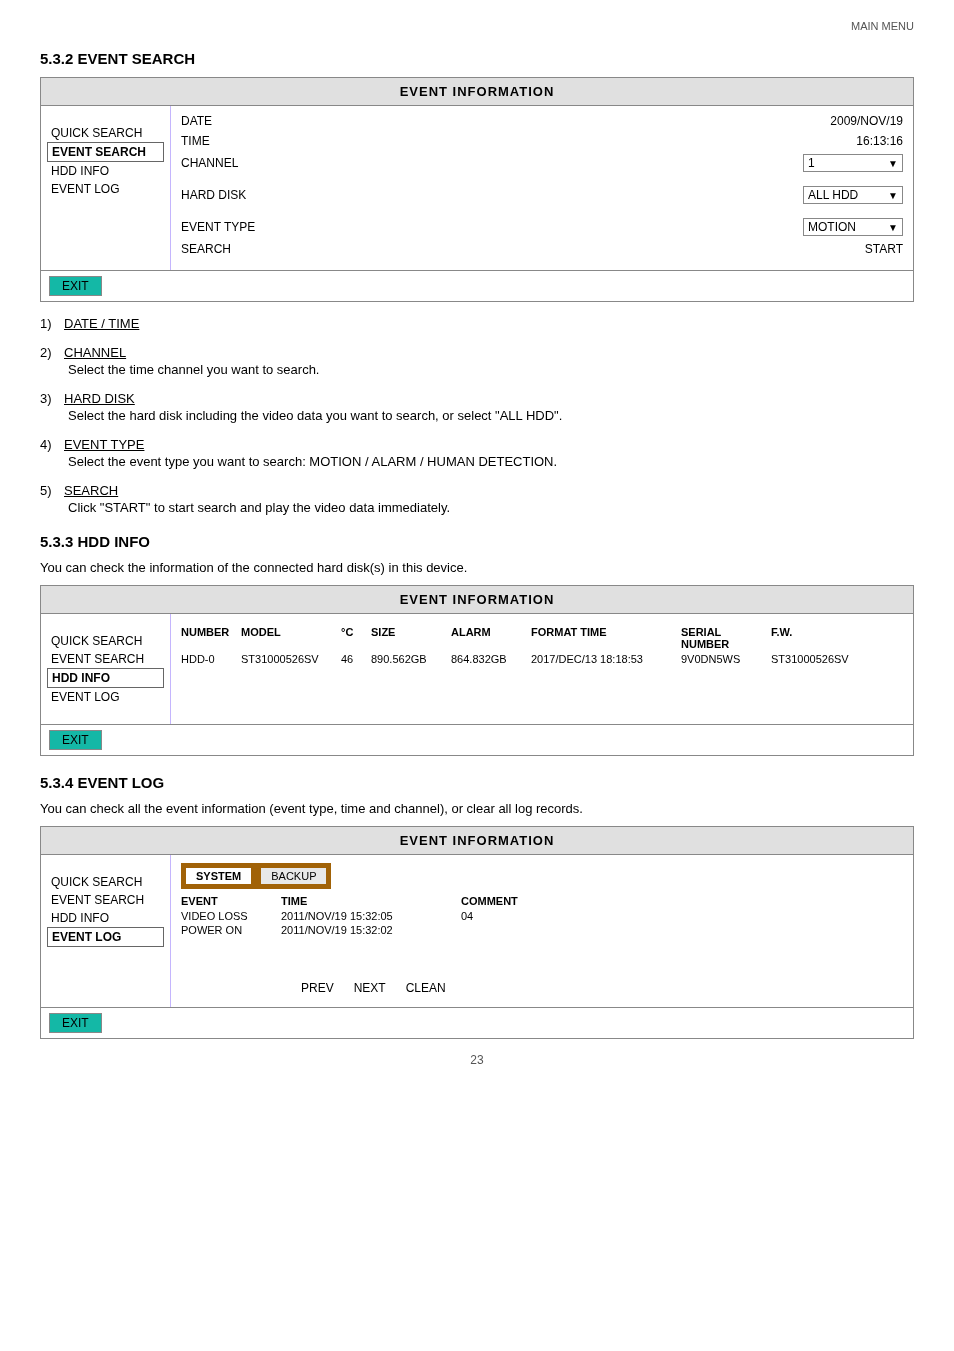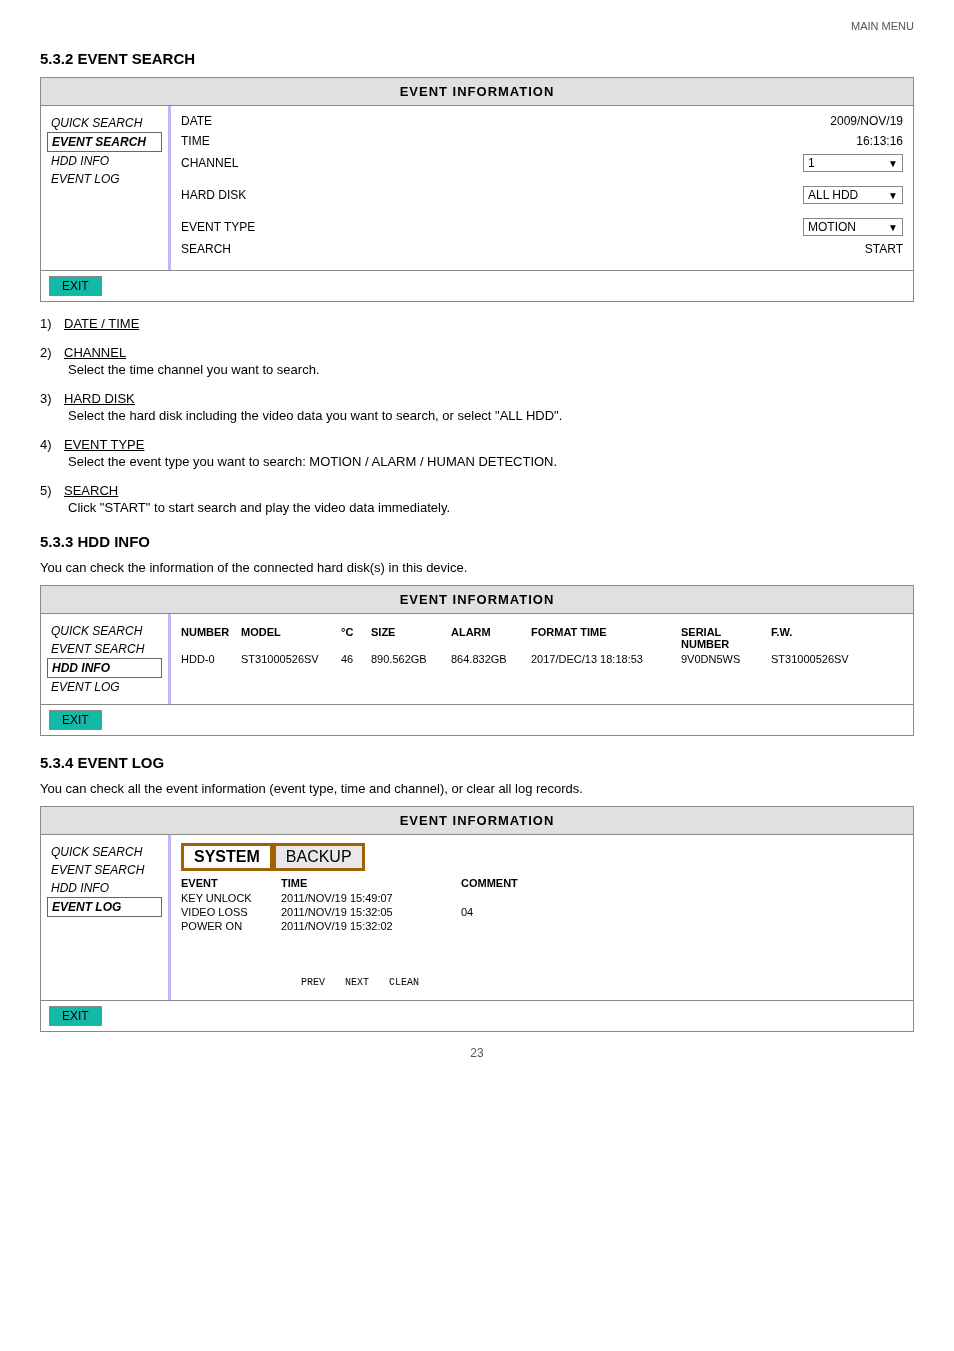--- a/index.html
+++ b/index.html
@@ -85,23 +85,23 @@
     .col-free { width: 80px; }
     .col-format { width: 150px; }
     .col-serial { width: 90px; }
     .col-fw { width: 100px; }
     
     .log-tabs {
       display: flex;
       margin-bottom: 4px;
     }
     .log-tab {
-      border: 3px solid #a16207;
+      border: 5px solid #a16207;
       padding: 2px 10px;
-      font-size: 16px;
+      font-size: 11px;
       cursor: pointer;
       background: #e8e8e8;
     }
     .log-tab.active {
       background: #fff;
       font-weight: bold;
     }
     .log-header-row {
       display: flex;
       font-size: 11px;
@@ -116,46 +116,44 @@
     .col-event { width: 100px; }
     .col-time { width: 180px; }
     .col-comment { width: 80px; }
     .log-footer {
       display: flex;
       align-items: center;
       gap: 20px;
       padding: 4px 0;
     }
     .log-footer-btn {
-      font-size: 10px;
+      font-size: 12px;
       cursor: pointer;
-      font-family: Liberation Mono, monospace;
     }
     .table-wrapper {
       border: 1px solid #888;
       width: 100%;
       margin-bottom: 14px;
     }
     .table-header-row {
       background: #e0e0e0;
       text-align: center;
       font-weight: bold;
       font-size: 13px;
       padding: 6px;
       border-bottom: 1px solid #888;
       letter-spacing: 1px;
     }
     .table-content {
       display: flex;
     }
     .table-sidebar {
       width: 130px;
-      border-right: 3px solid #c4b5fd;
-      padding: 8px 6px;
-      font-style: italic;
+      border-right: 1px solid #c4b5fd;
+      padding: 18px 6px;
     }
     .table-sidebar-item {
       padding: 2px 4px;
       font-size: 12px;
     }
     .table-sidebar-item.active {
       font-weight: bold;
       border: 1px solid #666;
     }
     .table-main {
@@ -325,25 +323,20 @@
       <div class="log-tabs">
         <div class="log-tab active">SYSTEM</div>
         <div class="log-tab">BACKUP</div>
       </div>
       <div class="log-header-row">
         <span class="col-event">EVENT</span>
         <span class="col-time">TIME</span>
         <span class="col-comment">COMMENT</span>
       </div>
       <div class="log-data-row">
-        <span class="col-event">KEY UNLOCK</span>
-        <span class="col-time">2011/NOV/19 15:49:07</span>
-        <span class="col-comment"></span>
-      </div>
-      <div class="log-data-row">
         <span class="col-event">VIDEO LOSS</span>
         <span class="col-time">2011/NOV/19 15:32:05</span>
         <span class="col-comment">04</span>
       </div>
       <div class="log-data-row">
         <span class="col-event">POWER ON</span>
         <span class="col-time">2011/NOV/19 15:32:02</span>
         <span class="col-comment"></span>
       </div>
       <div style="height: 40px;"></div>

